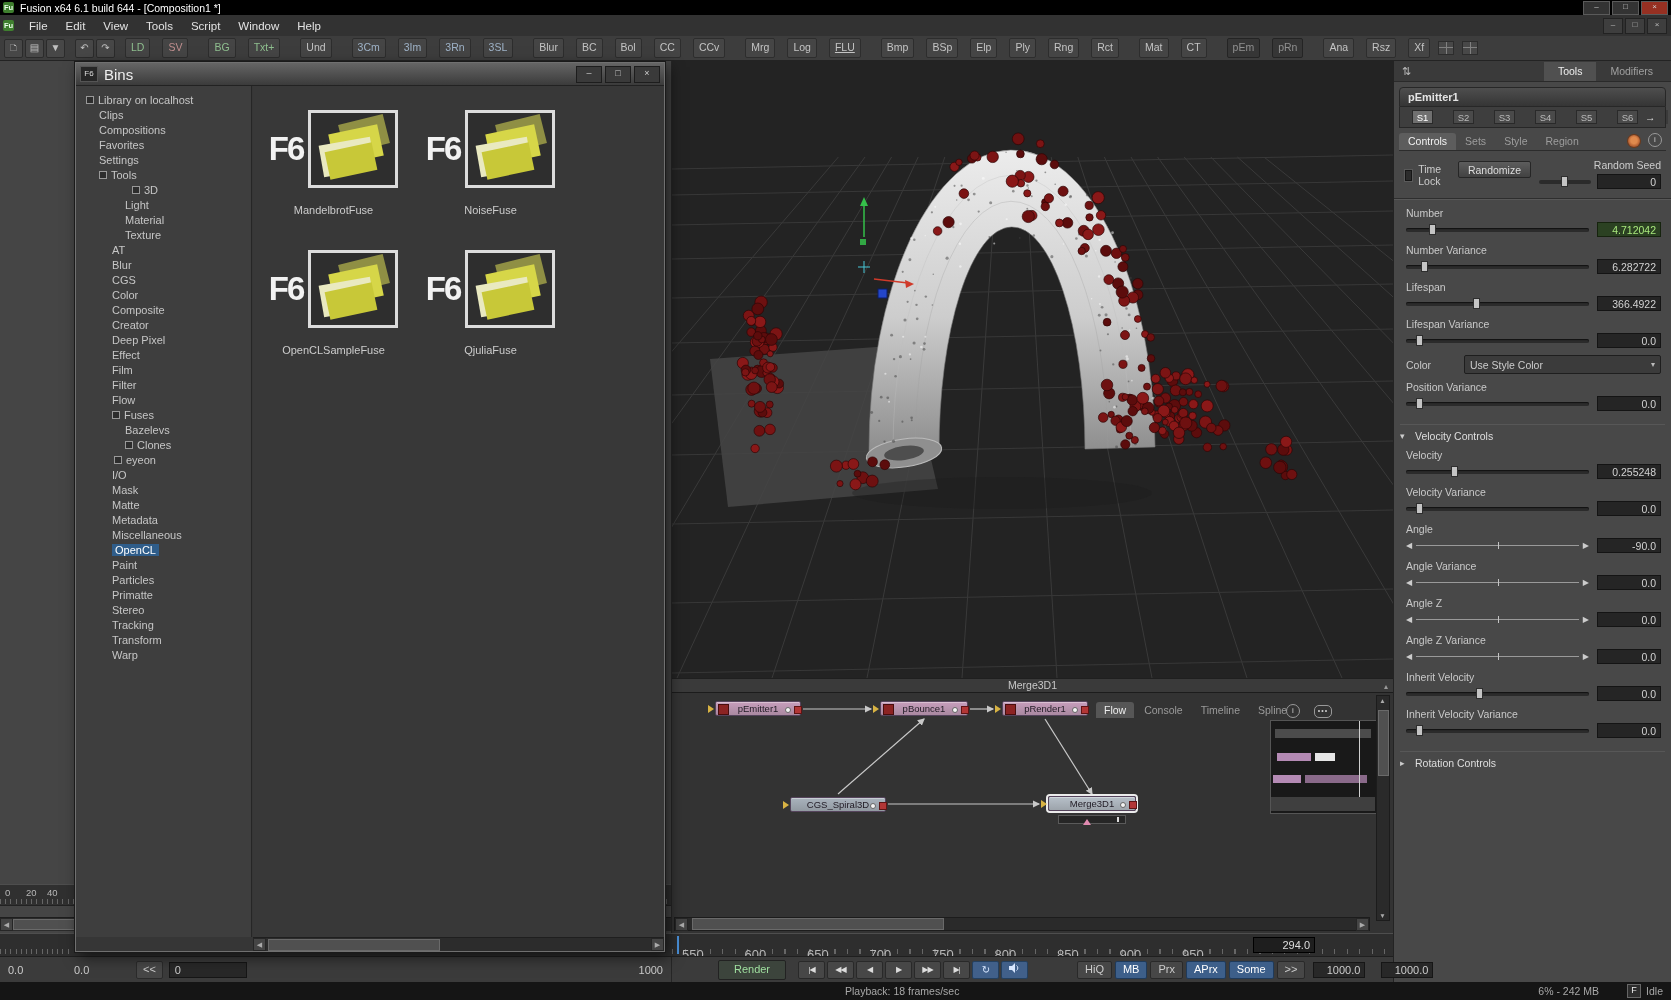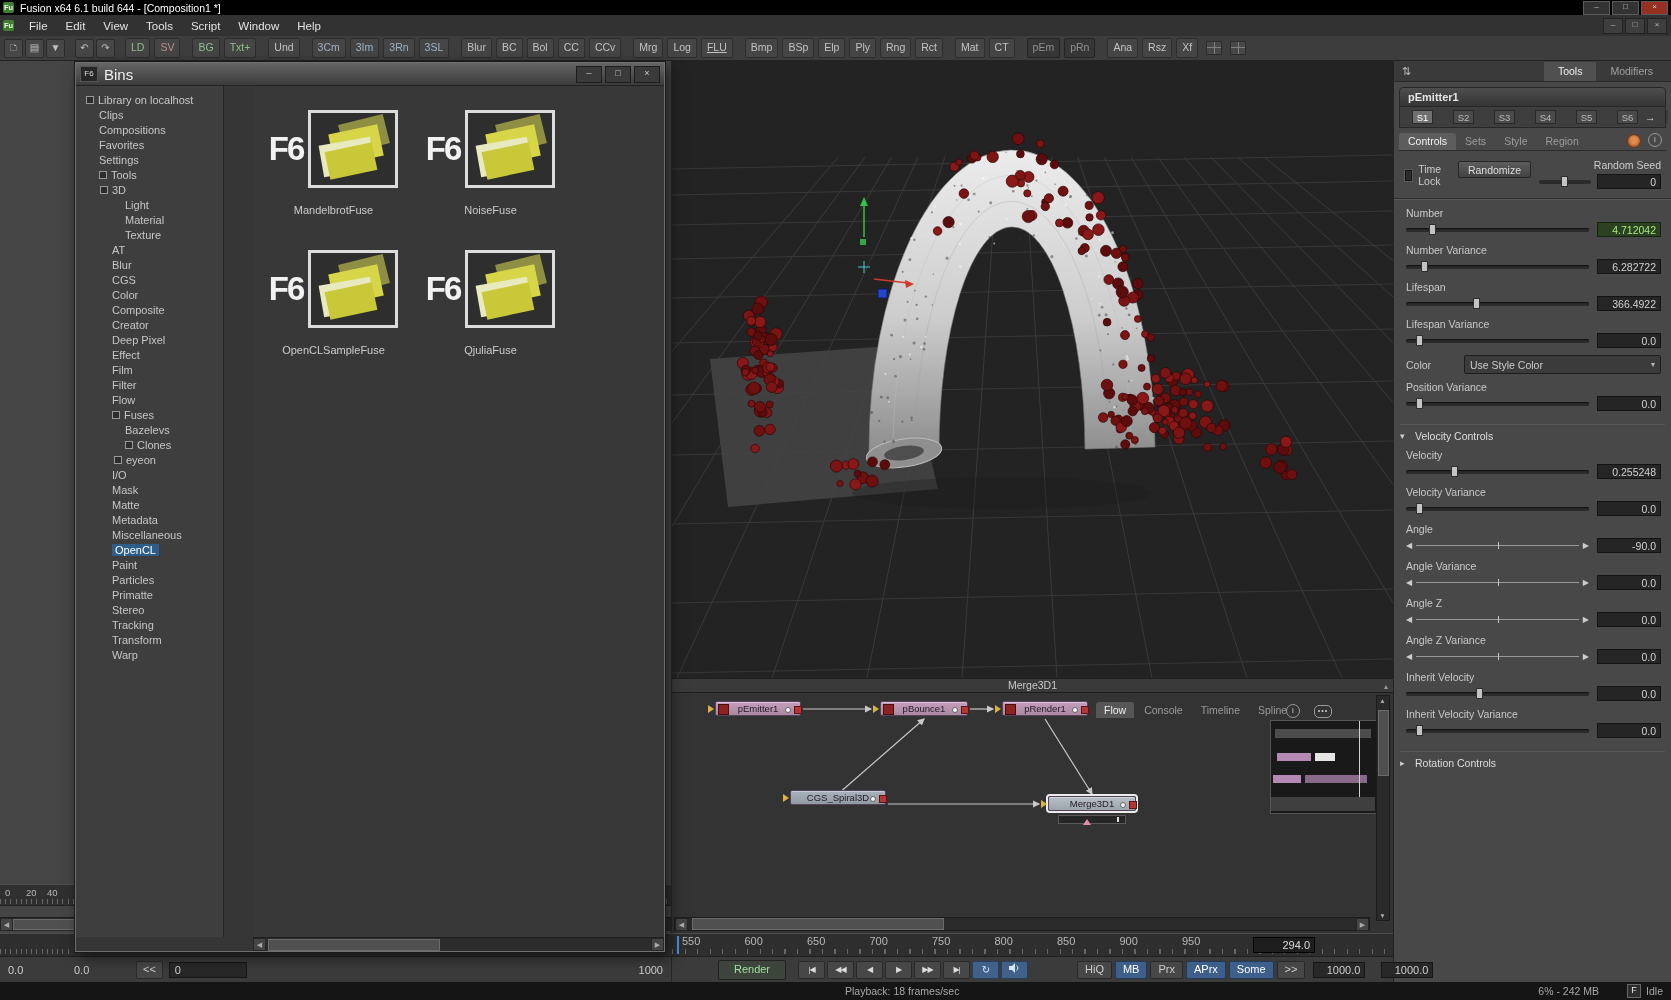--- a/index.html
+++ b/index.html
@@ -108,21 +108,21 @@
   .param.dd-row{display:flex;align-items:center;gap:0;}
   .param.dd-row .p-label{width:58px;flex:none;}
   .dd{flex:1;height:17px;background:#3b3b3b;border:1px solid #1e1e1e;border-radius:2px;display:flex;align-items:center;padding:0 5px;color:#ccc;}
   .dd-arrow{margin-left:auto;font-size:8px;color:#bbb;}
   .sec-hdr{margin:13px 6px 0;display:flex;align-items:center;gap:5px;border-top:1px solid #575757;padding-top:5px;color:#dedede;}
   .sec-arrow{font-size:9px;color:#ccc;width:10px;}
 
   
   .ruler-strip{position:absolute;left:0;top:933px;width:1393px;height:23px;background:#2e2e2e;border-top:1px solid #4e4e4e;box-sizing:border-box;}
   .ruler-center{position:absolute;left:672px;top:0;width:721px;height:100%;}
-  .rc-tick{position:absolute;top:1px;font-size:11px;color:#b8b8b8;}
+  .rc-tick{position:absolute;top:13px;font-size:13px;color:#b8b8b8;}
   .rc-line{position:absolute;left:0;bottom:2px;width:100%;height:5px;background:repeating-linear-gradient(90deg,#666 0 1px,transparent 1px 12.5px);}
   .playhead{position:absolute;left:5px;top:2px;width:2px;height:18px;background:#4a90d9;}
   .cur-frame{position:absolute;left:1253px;top:3px;width:62px;height:16px;background:#1e1e1e;border:1px solid #000;color:#ddd;line-height:15px;text-align:right;padding-right:4px;box-sizing:border-box;}
   .transport{position:absolute;left:0;top:956px;width:1393px;height:26px;background:#3b3b3b;border-top:1px solid #1f1f1f;display:flex;box-sizing:border-box;}
   .t-left{width:672px;flex:none;display:flex;align-items:center;border-right:1px solid #262626;box-sizing:border-box;}
   .t-val{color:#ccc;margin-left:8px;width:58px;}
   .t-btn{height:16px;line-height:15px;padding:0 6px;background:#474747;border:1px solid #2b2b2b;border-radius:2px;color:#ccc;margin-left:4px;flex:none;}
   .t-field{width:78px;height:16px;background:#282828;border:1px solid #161616;color:#ccc;line-height:15px;padding:0 5px;margin-left:6px;box-sizing:border-box;}
   .t-end{margin-left:auto;margin-right:8px;color:#ccc;}
   .t-center{flex:1;display:flex;align-items:center;padding-left:46px;}
@@ -138,21 +138,21 @@
   .sb-engine{position:absolute;right:8px;top:2px;display:flex;align-items:center;gap:5px;}
   .f-box{width:12px;height:12px;background:#2d2d2d;border:1px solid #666;color:#eee;font-size:9px;line-height:11px;text-align:center;}
 
   
   .bins{position:absolute;left:75px;top:62px;width:590px;height:890px;background:#363636;border:1px solid #707070;outline:1px solid #1a1a1a;z-index:30;box-shadow:4px 5px 14px rgba(0,0,0,.6);box-sizing:border-box;}
   .bins-title{height:22px;background:linear-gradient(#656565,#3b3b3b);display:flex;align-items:center;border-bottom:1px solid #222;padding:0 4px;}
   .bins-ico{width:16px;height:14px;background:#262626;border:1px solid #555;color:#ddd;font-size:8px;line-height:13px;text-align:center;margin-right:6px;}
   .bins-title-text{color:#eee;font-size:15px;}
   .bins-btns{margin-left:auto;display:flex;gap:3px;}
   .bbtn{width:24px;height:15px;background:#3a3a3a;border:1px solid #1d1d1d;color:#ccc;font-size:9px;line-height:13px;text-align:center;}
-  .bins-tree{position:absolute;left:0;top:23px;bottom:14px;width:148px;background:#3e3e3e;border-right:1px solid #262626;padding-top:6px;box-sizing:border-box;overflow:hidden;}
+  .bins-tree{position:absolute;left:0;top:23px;bottom:14px;width:176px;background:#3e3e3e;border-right:1px solid #262626;padding-top:6px;box-sizing:border-box;overflow:hidden;}
   .tree-row{height:15px;display:flex;align-items:center;font-size:11px;color:#c6c6c6;white-space:nowrap;box-sizing:border-box;}
   .tree-box{width:8px;height:8px;border:1px solid #999;background:#2d2d2d;margin-right:4px;flex:none;box-sizing:border-box;}
   .tree-row.selected .tree-label{background:#2f5d8a;color:#fff;padding:0 3px;}
   .bins-grid{position:absolute;left:177px;top:23px;right:0;bottom:14px;background:#383838;display:grid;grid-template-columns:157px 157px;grid-auto-rows:140px;padding:20px 0 0 2px;}
   .bin-item{text-align:center;}
   .bin-icon{display:flex;align-items:center;justify-content:center;height:86px;}
   .f6-text{font-size:33px;font-weight:bold;color:#f2f2f2;margin-right:5px;letter-spacing:-2px;}
   .thumb{width:84px;height:72px;background:#2e2e2e;border:3px solid #dcdcdc;display:inline-block;}
   .bin-label{margin-top:12px;font-size:11px;color:#cccccc;}
   .bins-hscroll{position:absolute;left:177px;right:0;bottom:0;height:13px;background:#2c2c2c;border-top:1px solid #1f1f1f;display:flex;}
@@ -193,21 +193,21 @@
   <div class="toolbar">
     <span class="tb-ico">🗅</span>
     <span class="tb-ico">▤</span>
     <span class="tb-ico">▼</span>
     <span class="tb-sep"></span>
     <div style="display:flex;gap:2px">
         <span class="tb-ico">↶</span>
         <span class="tb-ico">↷</span>
       </div>
     <span class="tb-sep"></span>
-    <div style="display:flex;gap:4px;align-items:flex-end">
+    <div style="display:flex;gap:12px;align-items:flex-end">
         <div class="tb-btn" style="color: rgb(143, 191, 143);">LD</div>
         <div class="tb-btn" style="color: rgb(192, 143, 143);">SV</div>
         <div class="tb-btn gap" style="color: rgb(143, 191, 143);">BG</div>
         <div class="tb-btn" style="color: rgb(143, 191, 143);">Txt+</div>
         <div class="tb-btn gap" style="color: rgb(196, 196, 196);">Und</div>
         <div class="tb-btn gap" style="color: rgb(159, 179, 200);">3Cm</div>
         <div class="tb-btn" style="color: rgb(159, 179, 200);">3Im</div>
         <div class="tb-btn" style="color: rgb(159, 179, 200);">3Rn</div>
         <div class="tb-btn" style="color: rgb(159, 179, 200);">3SL</div>
         <div class="tb-btn gap" style="color: rgb(196, 196, 196);">Blur</div>
@@ -651,21 +651,21 @@
           <line x1="298" y1="16" x2="321" y2="16" stroke="#c8c8c8" stroke-width="1.2" marker-end="url(#warr)"></line>
           <line x1="166" y1="101" x2="252" y2="26" stroke="#c8c8c8" stroke-width="1.2" marker-end="url(#warr)"></line>
           <line x1="373" y1="26" x2="420" y2="101" stroke="#c8c8c8" stroke-width="1.2" marker-end="url(#warr)"></line>
           <line x1="216" y1="111" x2="367" y2="111" stroke="#c8c8c8" stroke-width="1.2" marker-end="url(#warr)"></line>
         </g>
     </svg>
     <div>
         <div class="flow-node" style="left: 43px; top: 8px; width: 86px; background: linear-gradient(rgb(199, 158, 188), rgba(199, 158, 188, 0.8));"><span>pEmitter1</span><span class="node-tag"></span><span class="port-in"></span><span class="port-out"></span><span class="node-dot"></span></div>
         <div class="flow-node" style="left: 208px; top: 8px; width: 88px; background: linear-gradient(rgb(199, 158, 188), rgba(199, 158, 188, 0.8));"><span>pBounce1</span><span class="node-tag"></span><span class="port-in"></span><span class="port-out"></span><span class="node-dot"></span></div>
         <div class="flow-node" style="left: 330px; top: 8px; width: 86px; background: linear-gradient(rgb(199, 158, 188), rgba(199, 158, 188, 0.8));"><span>pRender1</span><span class="node-tag"></span><span class="port-in"></span><span class="port-out"></span><span class="node-dot"></span></div>
-        <div class="flow-node" style="left: 118px; top: 97px; width: 96px; background: linear-gradient(rgb(169, 179, 189), rgba(169, 179, 189, 0.8));"><span>CGS_Spiral3D</span><span class="port-in"></span><span class="port-out"></span><span class="node-dot"></span></div>
+        <div class="flow-node" style="left: 118px; top: 104px; width: 96px; background: linear-gradient(rgb(169, 179, 189), rgba(169, 179, 189, 0.8));"><span>CGS_Spiral3D</span><span class="port-in"></span><span class="port-out"></span><span class="node-dot"></span></div>
         <div class="flow-node selected" style="left: 376px; top: 103px; width: 88px; background: linear-gradient(rgb(183, 192, 201), rgba(183, 192, 201, 0.8));"><span>Merge3D1</span><span class="port-in"></span><span class="port-out"></span><span class="node-dot"></span></div>
         <div class="mini-slider" style="left: 386px; top: 122px;">
           <span class="ms-tri"></span>
           <span class="ms-tick"></span>
         </div>
       </div>
     <div class="flow-tabs">
         <div class="ftab active">Flow</div>
         <div class="ftab">Console</div>
         <div class="ftab">Timeline</div>
@@ -992,21 +992,21 @@
         <div class="tree-row" style="padding-left: 23px;">
           <span class="tree-label">Favorites</span>
         </div>
         <div class="tree-row" style="padding-left: 23px;">
           <span class="tree-label">Settings</span>
         </div>
         <div class="tree-row" style="padding-left: 23px;">
           <span class="tree-box"></span>
           <span class="tree-label">Tools</span>
         </div>
-        <div class="tree-row" style="padding-left: 24px;">
+        <div class="tree-row" style="padding-left: 56px;">
           <span class="tree-box"></span>
           <span class="tree-label">3D</span>
         </div>
         <div class="tree-row" style="padding-left: 49px;">
           <span class="tree-label">Light</span>
         </div>
         <div class="tree-row" style="padding-left: 49px;">
           <span class="tree-label">Material</span>
         </div>
         <div class="tree-row" style="padding-left: 49px;">

